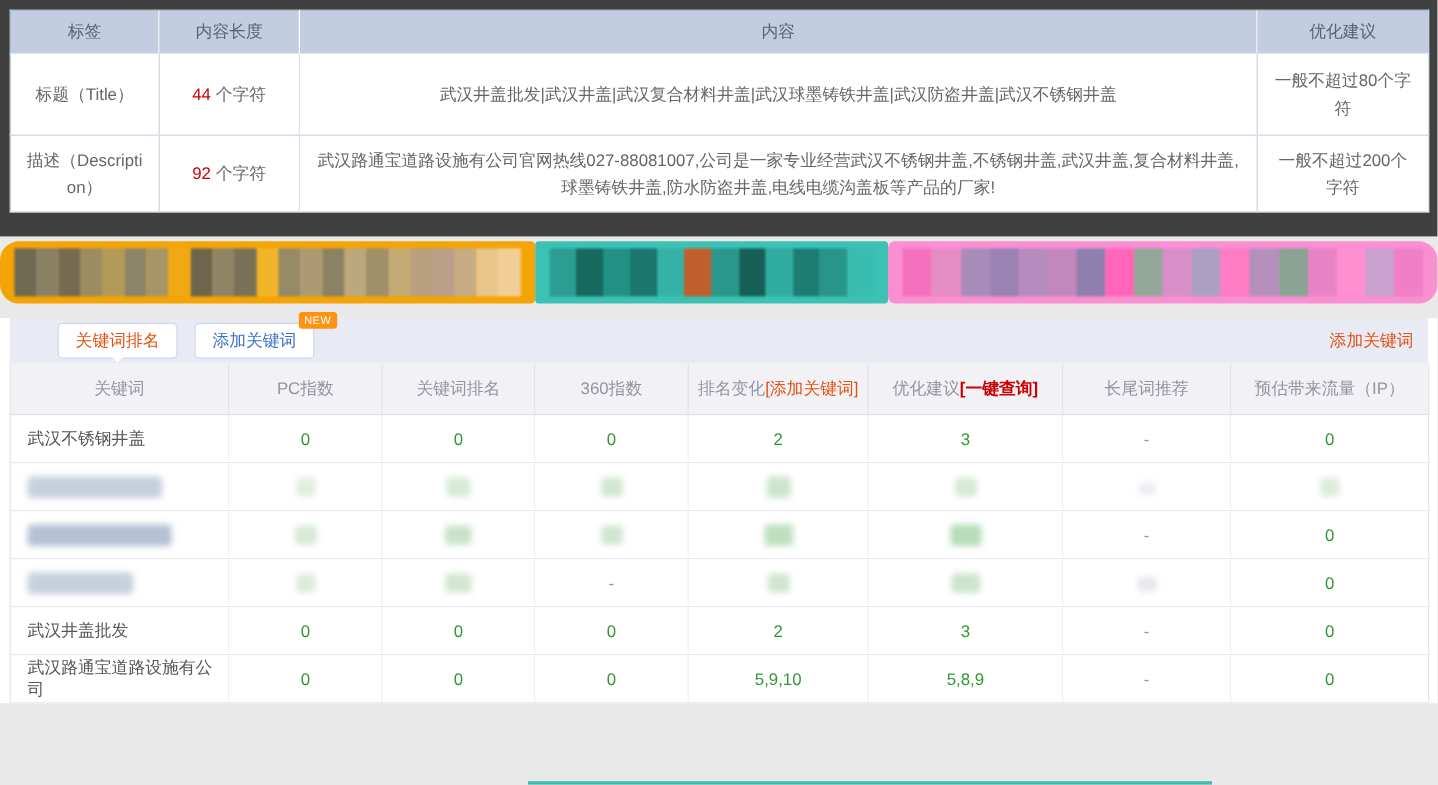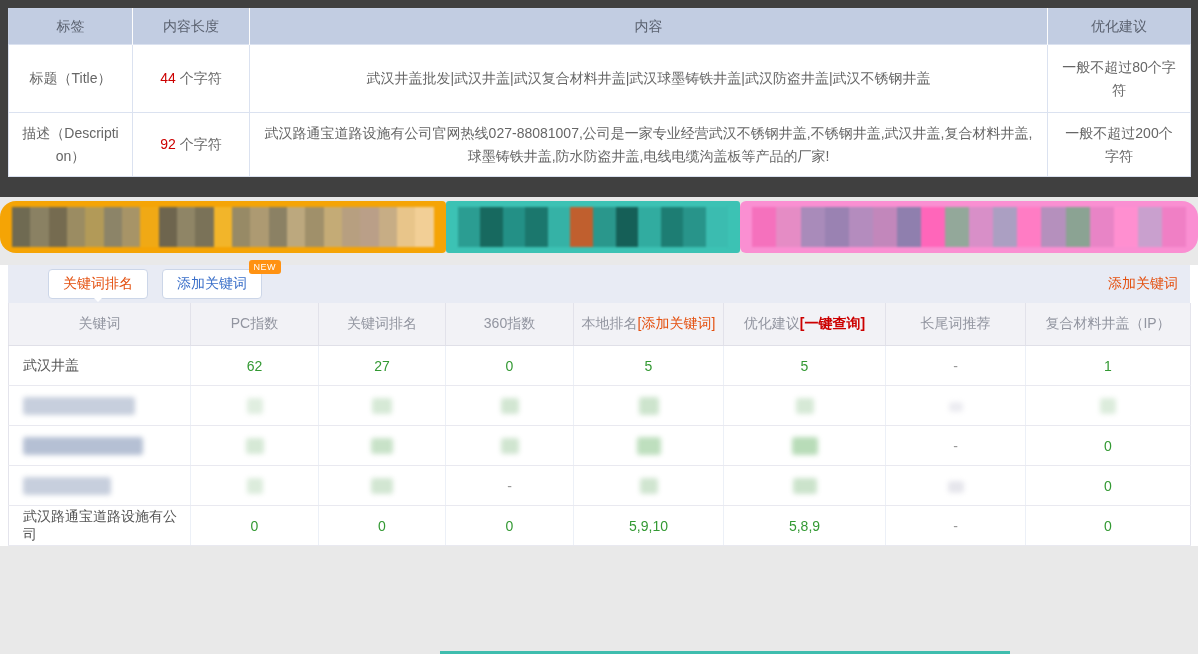--- a/index.html
+++ b/index.html
@@ -206,36 +206,36 @@
         <col style="width: 162px;">
         <col style="width: 140px;">
         <col style="width: 165px;">
       </colgroup>
     <thead>
         <tr id="rank-head">
           <th><span>关键词</span></th>
           <th><span>PC指数</span></th>
           <th><span>关键词排名</span></th>
           <th><span>360指数</span></th>
-          <th><span>本地排名</span><span class="hdr-link-orange">[添加关键词]</span></th>
+          <th><span>排名变化</span><span class="hdr-link-orange">[添加关键词]</span></th>
           <th><span>优化建议</span><span class="hdr-link-red">[一键查询]</span></th>
           <th><span>长尾词推荐</span></th>
-          <th><span>复合材料井盖（IP）</span></th>
+          <th><span>预估带来流量（IP）</span></th>
         </tr>
       </thead>
     <tbody id="rank-body">
         <tr>
-          <td>武汉井盖</td>
-          <td><span class="num">62</span></td>
-          <td><span class="num">27</span></td>
-          <td><span class="num">0</span></td>
-          <td><span class="num">5</span></td>
-          <td><span class="num">5</span></td>
-          <td><span class="dash">-</span></td>
-          <td><span class="num">1</span></td>
+          <td>武汉不锈钢井盖</td>
+          <td><span class="num">0</span></td>
+          <td><span class="num">0</span></td>
+          <td><span class="num">0</span></td>
+          <td><span class="num">2</span></td>
+          <td><span class="num">3</span></td>
+          <td><span class="dash">-</span></td>
+          <td><span class="num">0</span></td>
         </tr>
         <tr>
           <td><span class="blob" style="width: 112px; height: 18px; background: rgb(199, 207, 221);"></span></td>
           <td><span class="blob" style="width: 16px; height: 16px; background: rgb(224, 238, 224);"></span></td>
           <td><span class="blob" style="width: 20px; height: 16px; background: rgb(214, 233, 214);"></span></td>
           <td><span class="blob" style="width: 18px; height: 16px; background: rgb(210, 230, 210);"></span></td>
           <td><span class="blob" style="width: 20px; height: 18px; background: rgb(205, 228, 205);"></span></td>
           <td><span class="blob" style="width: 18px; height: 16px; background: rgb(214, 233, 214);"></span></td>
           <td><span class="blob" style="width: 14px; height: 10px; background: rgb(236, 236, 241);"></span></td>
           <td><span class="blob" style="width: 16px; height: 16px; background: rgb(220, 236, 220);"></span></td>
@@ -254,20 +254,30 @@
           <td><span class="blob" style="width: 88px; height: 18px; background: rgb(199, 207, 221);"></span></td>
           <td><span class="blob" style="width: 16px; height: 16px; background: rgb(220, 236, 220);"></span></td>
           <td><span class="blob" style="width: 22px; height: 16px; background: rgb(210, 230, 210);"></span></td>
           <td><span class="dash">-</span></td>
           <td><span class="blob" style="width: 18px; height: 16px; background: rgb(208, 229, 208);"></span></td>
           <td><span class="blob" style="width: 24px; height: 16px; background: rgb(203, 227, 203);"></span></td>
           <td><span class="blob" style="width: 16px; height: 12px; background: rgb(230, 230, 236);"></span></td>
           <td><span class="num">0</span></td>
         </tr>
         <tr>
+          <td>武汉井盖批发</td>
+          <td><span class="num">0</span></td>
+          <td><span class="num">0</span></td>
+          <td><span class="num">0</span></td>
+          <td><span class="num">2</span></td>
+          <td><span class="num">3</span></td>
+          <td><span class="dash">-</span></td>
+          <td><span class="num">0</span></td>
+        </tr>
+        <tr>
           <td>武汉路通宝道路设施有公司</td>
           <td><span class="num">0</span></td>
           <td><span class="num">0</span></td>
           <td><span class="num">0</span></td>
           <td><span class="num">5,9,10</span></td>
           <td><span class="num">5,8,9</span></td>
           <td><span class="dash">-</span></td>
           <td><span class="num">0</span></td>
         </tr>
       </tbody>

